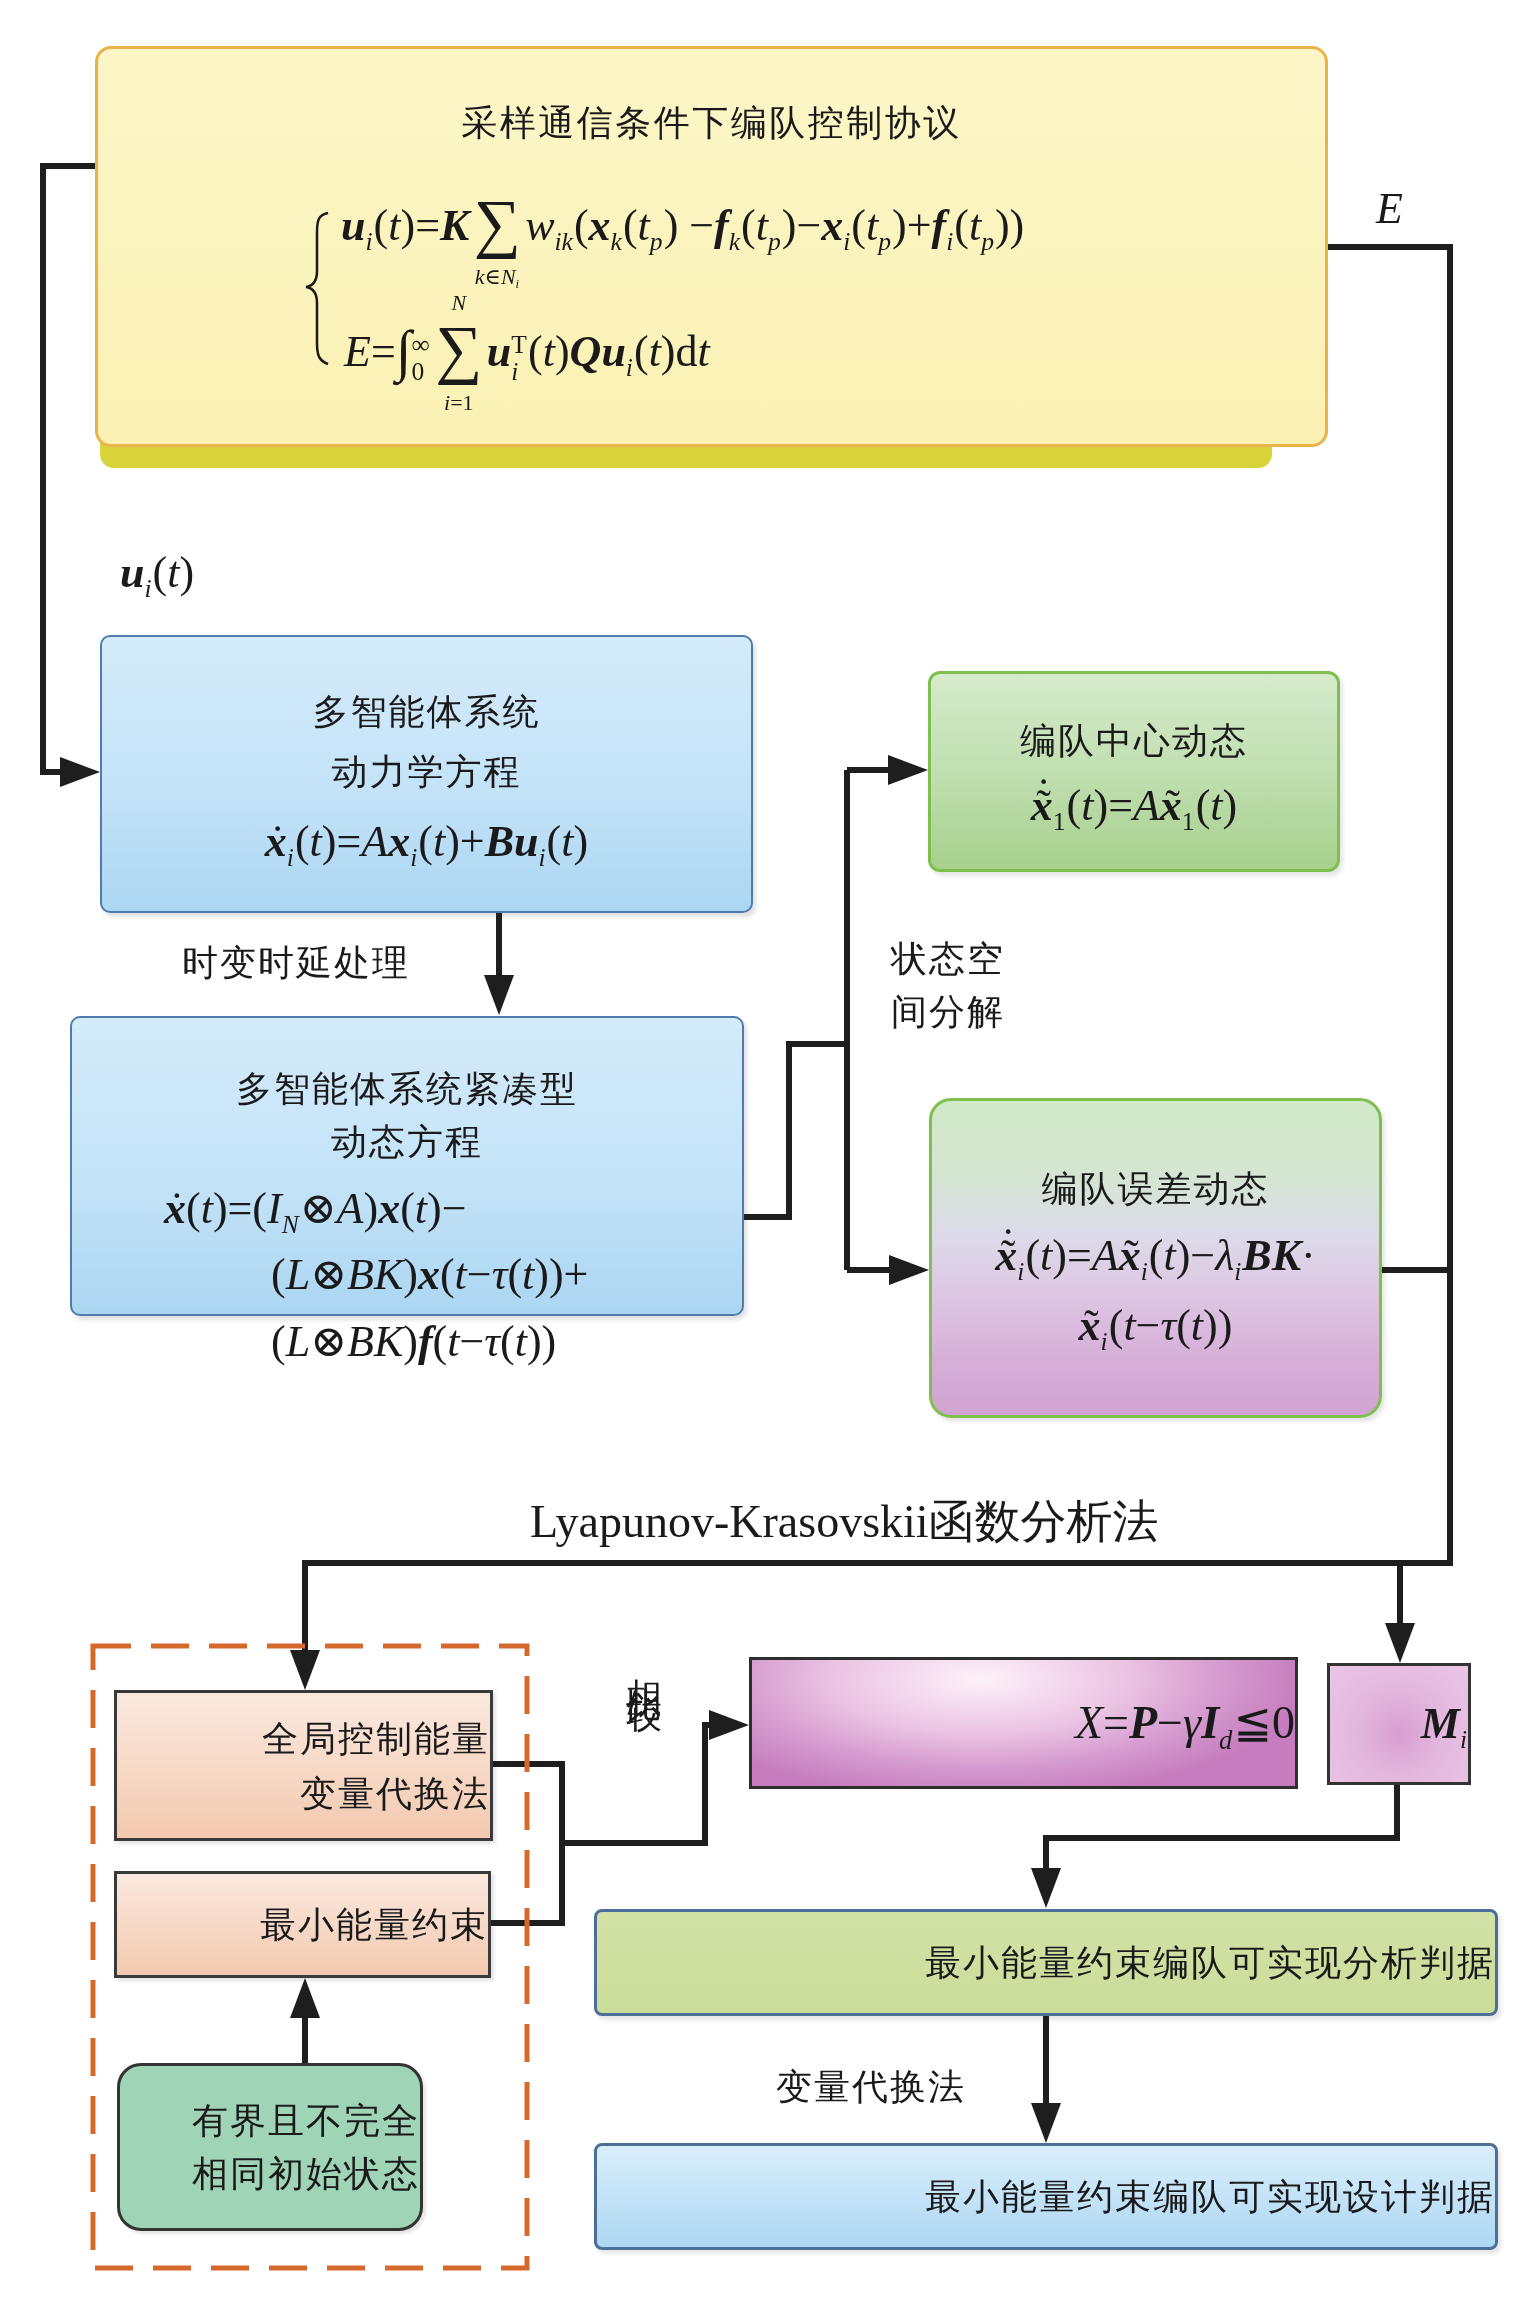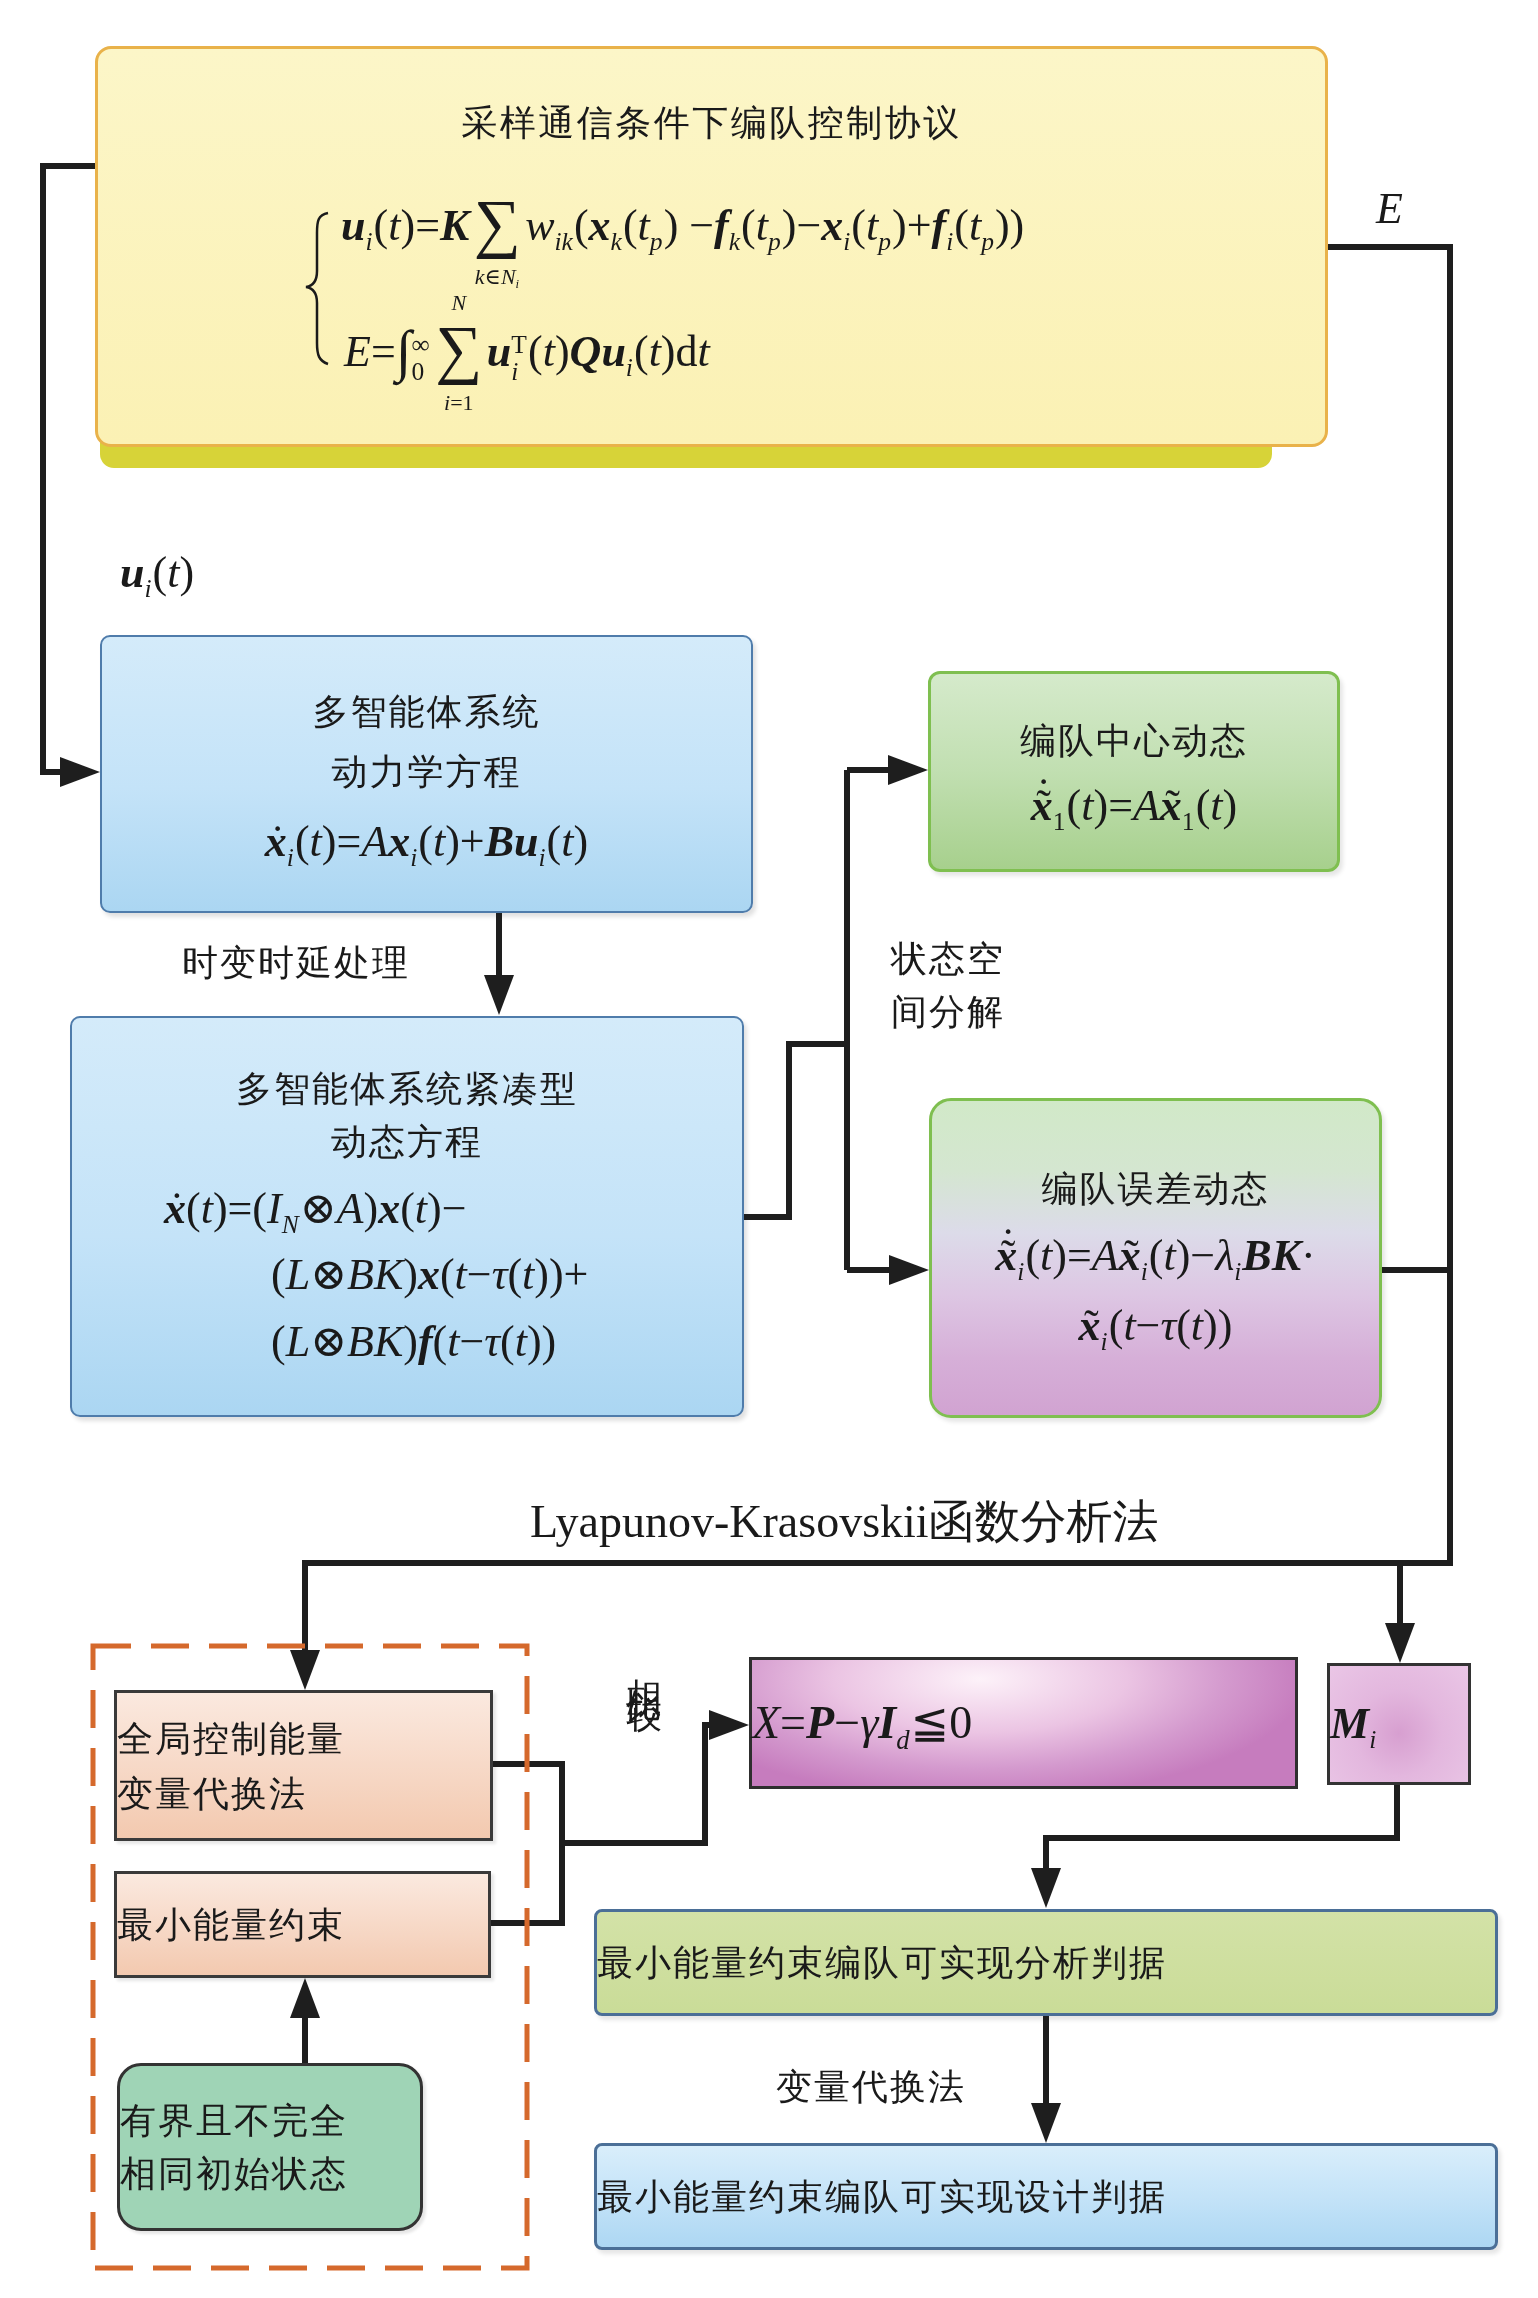--- a/index.html
+++ b/index.html
@@ -2,21 +2,21 @@
 <html><head>
 <meta charset="utf-8">
 <style>
   html, body { margin:0; padding:0; background:#ffffff; }
   body { width:1538px; height:2298px; position:relative; overflow:hidden; color:#1a1a1a; }
   .abs { position:absolute; box-sizing:border-box; }
   .cn { font-family:"DejaVu Serif","Liberation Serif",serif; font-size:36px; letter-spacing:2px; line-height:60px; white-space:nowrap; color:#1a1a1a; }
   .lat { font-family:"Liberation Serif","DejaVu Serif",serif; font-size:46px; line-height:60px; white-space:nowrap; }
   .f { font-family:"Liberation Serif","DejaVu Serif",serif; font-size:44px; line-height:60px; white-space:nowrap; color:#1a1a1a; }
   .ln { position:absolute; left:0; width:100%; text-align:center; }
-  .center-flex { display:flex; align-items:flex-start; justify-content:center; flex-direction:column; }
+  .center-flex { display:flex; align-items:flex-end; justify-content:center; flex-direction:column; }
 
   
   .m-r { font-style:normal; font-weight:normal; }
   .m-i { font-style:italic; font-weight:normal; }
   .m-bi { font-style:italic; font-weight:bold; }
   .m-tok { position:relative; display:inline-block; }
   .m-big { font-size:1.3em; vertical-align:-0.08em; line-height:1; }
   .m-sub { font-size:0.58em; vertical-align:-0.4em; line-height:0; margin-right:0.04em; }
   .m-subsup { display:inline-block; vertical-align:-0.55em; font-size:0.58em; line-height:1.05; margin-right:0.05em; }
   .m-subsup > span { display:block; }
@@ -62,21 +62,21 @@
 <div class="abs f" style="left:120px; top:543px;"><span class="m-tok m-bi">u</span><span class="m-i m-sub">i</span><span class="m-tok m-r">(</span><span class="m-tok m-i">t</span><span class="m-tok m-r">)</span></div>
 
 <div class="abs blue" style="left:100px; top:635px; width:653px; height:278px;">
   <div class="ln cn" style="top:45px;">多智能体系统</div>
   <div class="ln cn" style="top:105px;">动力学方程</div>
   <div class="ln f" style="top:175px;"><span class="m-tok m-bi">x<span class="acc">˙</span></span><span class="m-i m-sub">i</span><span class="m-tok m-r">(</span><span class="m-tok m-i">t</span><span class="m-tok m-r">)=</span><span class="m-tok m-i">A</span><span class="m-tok m-bi">x</span><span class="m-i m-sub">i</span><span class="m-tok m-r">(</span><span class="m-tok m-i">t</span><span class="m-tok m-r">)+</span><span class="m-tok m-bi">B</span><span class="m-tok m-bi">u</span><span class="m-i m-sub">i</span><span class="m-tok m-r">(</span><span class="m-tok m-i">t</span><span class="m-tok m-r">)</span></div>
 </div>
 
 <div class="abs cn" style="left:182px; top:933px;">时变时延处理</div>
 
-<div class="abs blue" style="left:70px; top:1016px; width:674px; height:401px;">
+<div class="abs blue" style="left:70px; top:1016px; width:674px; height:300px;">
   <div class="ln cn" style="top:41px;">多智能体系统紧凑型</div>
   <div class="ln cn" style="top:94px;">动态方程</div>
   <div class="abs f" style="left:92px; top:161px;"><span class="m-tok m-bi">x<span class="acc">˙</span></span><span class="m-tok m-r">(</span><span class="m-tok m-i">t</span><span class="m-tok m-r">)=(</span><span class="m-tok m-i">I</span><span class="m-i m-sub">N</span><span class="m-tok m-r">⊗</span><span class="m-tok m-i">A</span><span class="m-tok m-r">)</span><span class="m-tok m-bi">x</span><span class="m-tok m-r">(</span><span class="m-tok m-i">t</span><span class="m-tok m-r">)−</span></div>
   <div class="abs f" style="left:199px; top:227px;"><span class="m-tok m-r">(</span><span class="m-tok m-i">L</span><span class="m-tok m-r">⊗</span><span class="m-tok m-i">BK</span><span class="m-tok m-r">)</span><span class="m-tok m-bi">x</span><span class="m-tok m-r">(</span><span class="m-tok m-i">t</span><span class="m-tok m-r">−</span><span class="m-tok m-i">τ</span><span class="m-tok m-r">(</span><span class="m-tok m-i">t</span><span class="m-tok m-r">))+</span></div>
   <div class="abs f" style="left:199px; top:294px;"><span class="m-tok m-r">(</span><span class="m-tok m-i">L</span><span class="m-tok m-r">⊗</span><span class="m-tok m-i">BK</span><span class="m-tok m-r">) </span><span class="m-tok m-bi">f</span><span class="m-tok m-r">(</span><span class="m-tok m-i">t</span><span class="m-tok m-r">−</span><span class="m-tok m-i">τ</span><span class="m-tok m-r">(</span><span class="m-tok m-i">t</span><span class="m-tok m-r">))</span></div>
 </div>
 
 <div class="abs greenbox" style="left:928px; top:671px; width:412px; height:201px;">
   <div class="ln cn" style="top:37px;">编队中心动态</div>
   <div class="ln f" style="top:102px;"><span class="m-tok m-bi">x<span class="acc">˜</span><span class="acc up">˙</span></span><span class="m-r m-sub">1</span><span class="m-tok m-r">(</span><span class="m-tok m-i">t</span><span class="m-tok m-r">)=</span><span class="m-tok m-i">A</span><span class="m-tok m-bi">x<span class="acc">˜</span></span><span class="m-r m-sub">1</span><span class="m-tok m-r">(</span><span class="m-tok m-i">t</span><span class="m-tok m-r">)</span></div>

